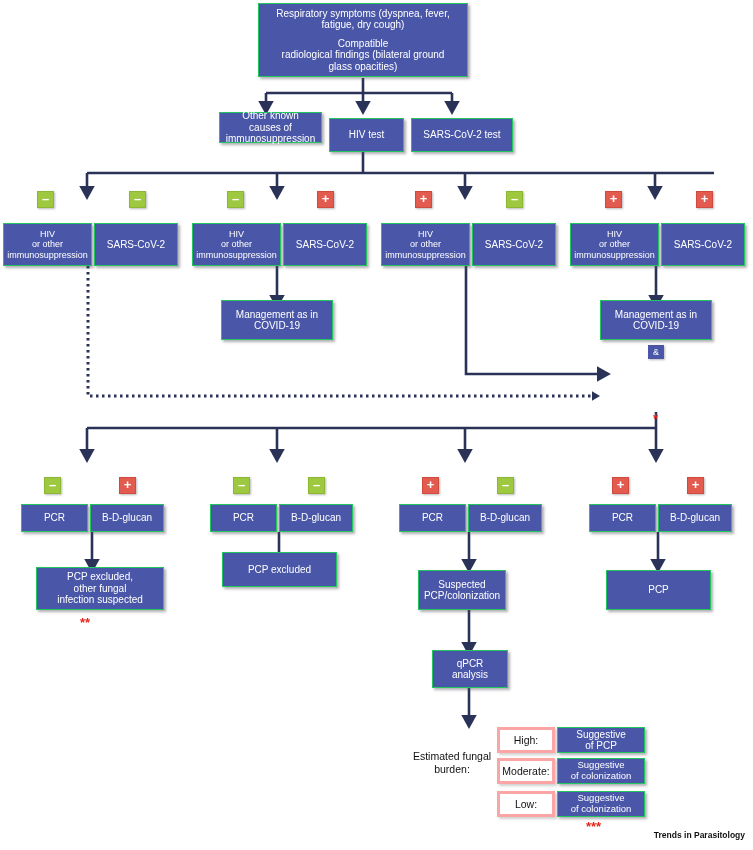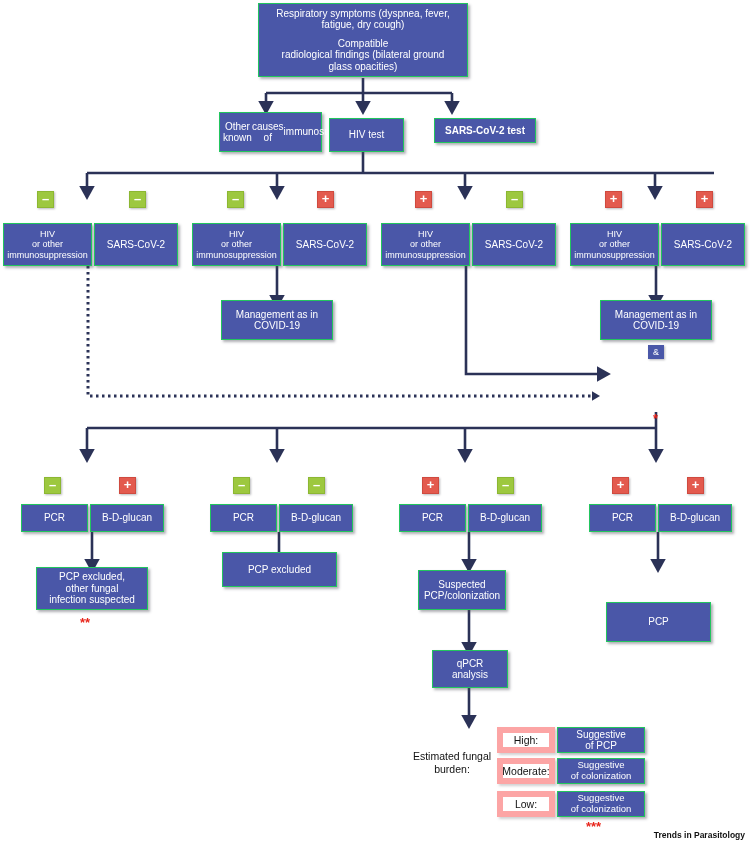--- a/index.html
+++ b/index.html
@@ -41,21 +41,21 @@
     line-height: 1;
     box-shadow: 1px 1px 2px rgba(80,80,90,0.4);
   }
   .badge.neg { background:#9dc83f; border:1px solid #8cb732; }
   .badge.pos { background:#e35a4e; border:1px solid #cf4a3f; }
   .badge i { font-style: normal; position: relative; top: -1px; }
 
   .wbox {
     position:absolute;
     background:#ffffff;
-    border:6px solid #fca5a5;
+    border:3px solid #fca5a5;
     display:flex; align-items:center; justify-content:center;
     font-size:10.5px;
     color:#111;
     box-shadow: 1.5px 1.5px 2.5px rgba(120,120,125,0.35);
   }
 
   .lbl {
     position:absolute;
     font-size:10.5px;
     color:#111;
@@ -152,29 +152,29 @@
 
   <div class="node" style="left:258px; top:3px; width:210px; height:74px; flex-direction:column; justify-content:center;">
     <span>Respiratory symptoms (dyspnea, fever,</span>
     <span>fatigue, dry cough)</span>
     <span style="height:7px"></span>
     <span>Compatible</span>
     <span>radiological findings (bilateral ground</span>
     <span>glass opacities)</span>
   </div>
 
-  <div class="node" style="left:219px; top:112px; width:103px; height:40px; justify-content:space-between;">
+  <div class="node" style="left:219px; top:112px; width:103px; height:31px; flex-direction:column;">
     <span>Other known</span>
     <span>causes of</span>
     <span>immunosuppression</span>
   </div>
   <div class="node" style="left:329px; top:118px; width:75px; height:34px;">
     <span>HIV test</span>
   </div>
-  <div class="node" style="left:434px; top:118px; width:102px; height:25px;font-weight:bold;">
+  <div class="node" style="left:411px; top:118px; width:102px; height:34px;">
     <span>SARS-CoV-2 test</span>
   </div>
 
   <div class="badge neg" style="left:37px; top:191px;">
       <i>–</i>
     </div>
   <div class="badge neg" style="left:129px; top:191px;">
       <i>–</i>
     </div>
   <div class="badge neg" style="left:227px; top:191px;">
@@ -294,37 +294,37 @@
     <span>B-D-glucan</span>
     </div>
 
   <div class="node" style="left:589px; top:504px; width:67px; height:28px;">
     <span>PCR</span>
     </div>
   <div class="node" style="left:658px; top:504px; width:74px; height:28px;">
     <span>B-D-glucan</span>
     </div>
 
-  <div class="node" style="left:36px; top:567px; width:112px; height:43px; flex-direction:column;">
+  <div class="node" style="left:36px; top:567px; width:128px; height:43px; flex-direction:column;">
     <span>PCP excluded,</span>
     <span>other fungal</span>
     <span>infection suspected</span>
   </div>
   <div class="star" style="left:80px; top:616px;">**</div>
 
   <div class="node" style="left:222px; top:552px; width:115px; height:35px;">
     <span>PCP excluded</span>
   </div>
 
   <div class="node" style="left:418px; top:570px; width:88px; height:40px; flex-direction:column;">
     <span>Suspected</span>
     <span>PCP/colonization</span>
   </div>
 
-  <div class="node" style="left:606px; top:570px; width:105px; height:40px;margin-top:32px;">
+  <div class="node" style="left:606px; top:570px; width:105px; height:40px;">
     <span>PCP</span>
   </div>
 
   <div class="node" style="left:432px; top:650px; width:76px; height:38px; flex-direction:column;">
     <span>qPCR</span>
     <span>analysis</span>
   </div>
 
   <div class="lbl" style="left:412px; top:750px; width:80px;">
     <span>Estimated</span>

